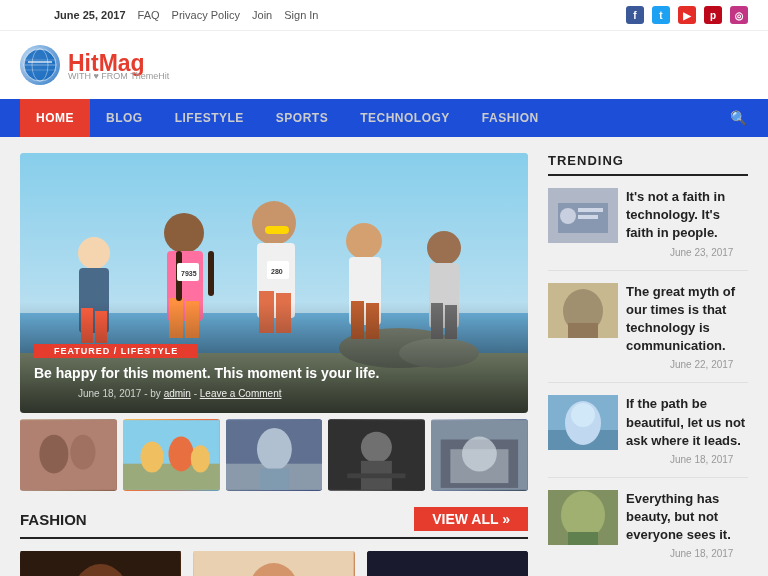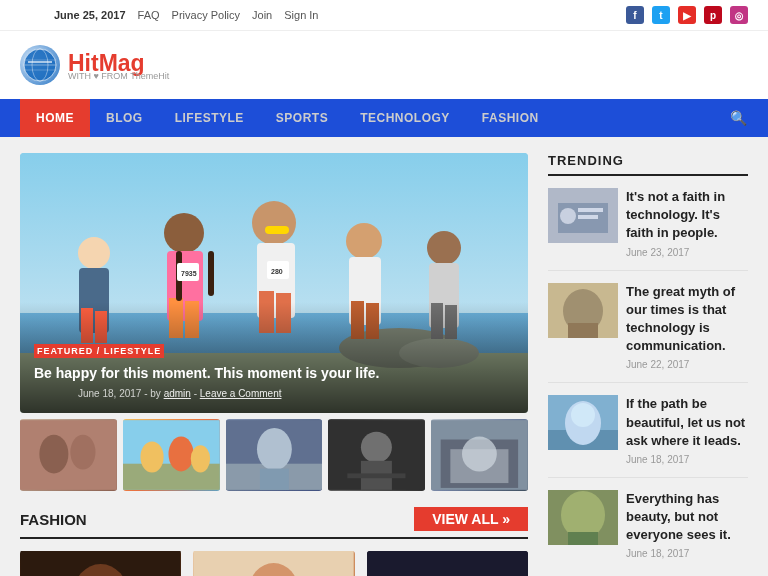--- a/index.html
+++ b/index.html
@@ -38,21 +38,21 @@
     .main-container { max-width: 768px; margin: 0 auto; padding: 16px 20px; display: flex; gap: 20px; background: #f0f0f0; }
     .main-content { flex: 1; min-width: 0; }
     .sidebar { width: 200px; flex-shrink: 0; }
 
     
     .hero { position: relative; border-radius: 4px; overflow: hidden; margin-bottom: 6px; }
     .hero-img { width: 100%; height: 260px; background: linear-gradient(135deg, #87ceeb 0%, #6aabe8 30%, #f0c060 60%, #e8956a 80%, #adb8c8 100%); position: relative; display: flex; align-items: flex-end; }
     
     .hero-img { background: linear-gradient(180deg, #87ceeb 0%, #b0dff0 40%, #c8e8f0 55%, rgba(100,100,100,0.3) 60%, #808080 100%); }
     .hero-overlay { position: absolute; bottom: 0; left: 0; right: 0; background: linear-gradient(transparent, rgba(0,0,0,0.7)); padding: 40px 14px 14px; }
-    .hero-badge { background: #e53c2e; color: #fff; font-size: 9px; padding: 2px 3px; font-weight: bold; letter-spacing: 1px; margin-bottom: 6px; display: inline-block; }
+    .hero-badge { background: #e53c2e; color: #fff; font-size: 9px; padding: 2px 20px; font-weight: bold; letter-spacing: 1px; margin-bottom: 6px; display: inline-block; }
     .hero-title { color: #fff; font-size: 14px; font-weight: bold; line-height: 1.3; margin-bottom: 6px; }
     .hero-meta { color: rgba(255,255,255,0.75); font-size: 10px; margin-left: 44px; }
     .hero-meta a { color: rgba(255,255,255,0.9); text-decoration: underline; }
 
     
     .thumb-strip { display: flex; gap: 6px; margin-bottom: 16px; }
     .thumb-item { flex: 1; height: 72px; border-radius: 3px; overflow: hidden; cursor: pointer; }
     .thumb-1 { background: linear-gradient(135deg, #c8b4a0, #8b6050); }
     .thumb-2 { background: linear-gradient(135deg, #f0c060, #e87040, #60a0c0); }
     .thumb-3 { background: linear-gradient(135deg, #8090b0, #607090, #405080); }
@@ -77,21 +77,21 @@
     .sidebar-section-title { font-size: 13px; font-weight: bold; text-transform: uppercase; letter-spacing: 1px; border-bottom: 2px solid #222; padding-bottom: 6px; margin-bottom: 12px; color: #222; }
     .trending-item { display: flex; gap: 8px; margin-bottom: 12px; padding-bottom: 12px; border-bottom: 1px solid #e0e0e0; }
     .trending-item:last-child { border-bottom: none; }
     .trending-thumb { width: 70px; height: 55px; flex-shrink: 0; border-radius: 3px; }
     .tt-1 { background: linear-gradient(135deg, #c0c8d8, #808898, #606878); }
     .tt-2 { background: linear-gradient(135deg, #d0c0a0, #a09070, #706040); }
     .tt-3 { background: linear-gradient(135deg, #c0d8e8, #80b0c8, #4080a0); }
     .tt-4 { background: linear-gradient(135deg, #a0b080, #608050, #405030); }
     .trending-content { flex: 1; }
     .trending-title { font-size: 13px; font-weight: bold; color: #222; line-height: 1.4; margin-bottom: 4px; }
-    .trending-date { font-size: 10px; color: #999; }
+    .trending-date { font-size: 10px; color: #999; margin-left: 44px; }
   </style>
 </head>
 <body>
 
 <div class="top-bar">
   <div class="top-bar-left">
     <span>June 25, 2017</span>
     <span>FAQ</span>
     <span>Privacy Policy</span>
     <span>Join</span>

